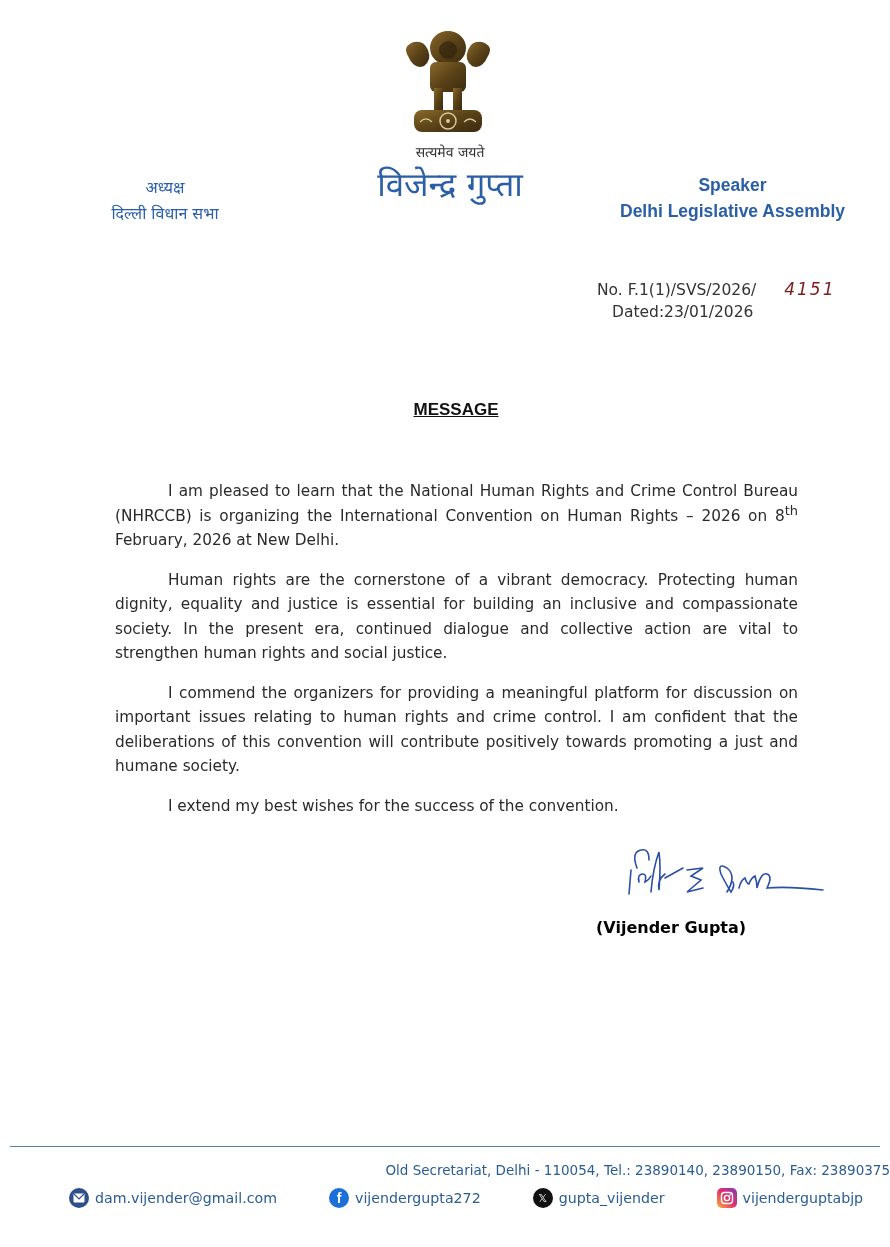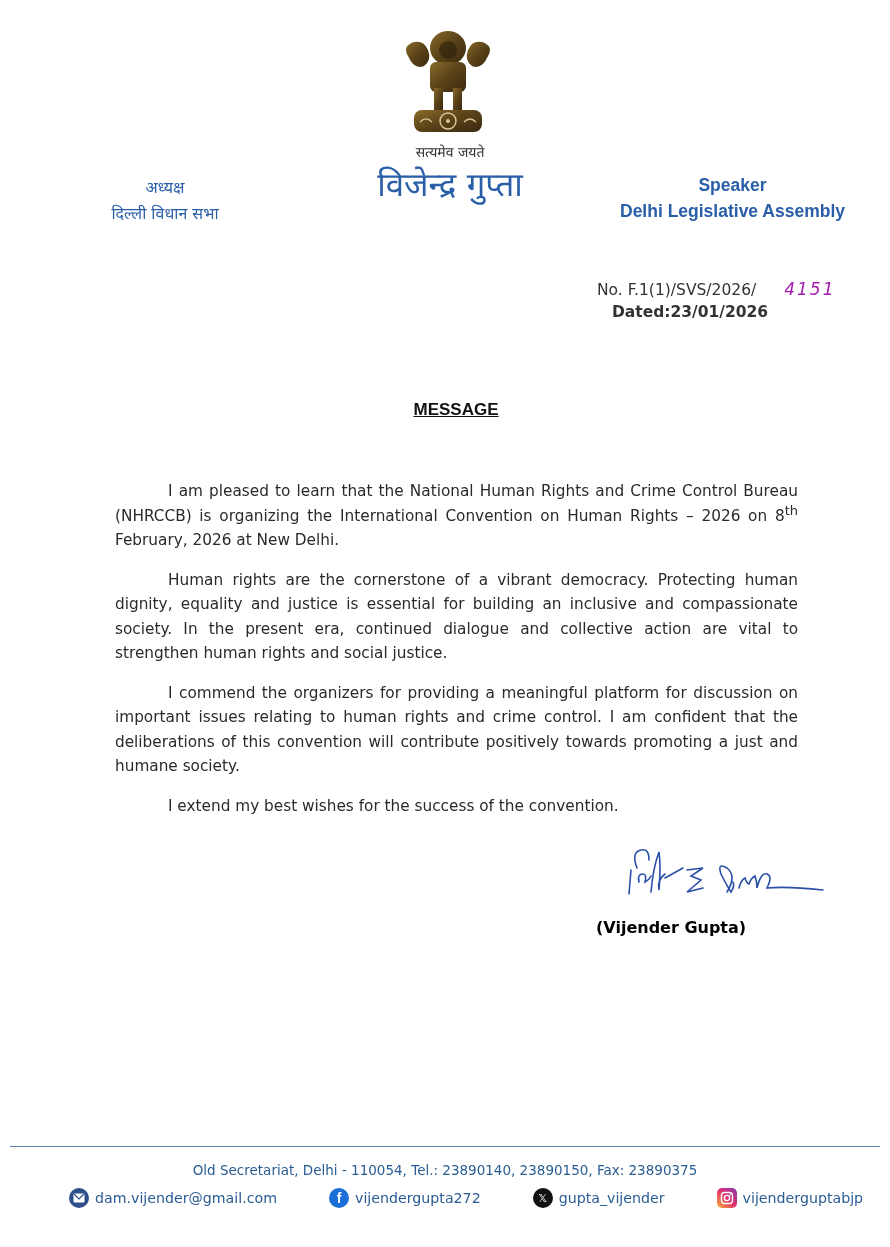--- a/index.html
+++ b/index.html
@@ -13,38 +13,38 @@
   
   .hdr { color: #2a5fa8; text-align: center; }
   .hdr-left { left: 50px; top: 175px; width: 230px; font-size: 16px; line-height: 26px; font-family: "DejaVu Sans", sans-serif; }
   .hdr-center { left: 330px; top: 168px; width: 240px; }
   .hdr-center .hi { font-size: 33px; line-height: 34px; }
   .hdr-center .en { font-family: "Liberation Sans", sans-serif; font-weight: bold; font-size: 21px; line-height: 26px; letter-spacing: 0.3px; }
   .hdr-right { left: 595px; top: 172px; width: 275px; font-family: "Liberation Sans", sans-serif; font-weight: bold; font-size: 17.5px; line-height: 26px; }
 
   
   .ref { left: 597px; top: 278px; font-family: "DejaVu Sans", sans-serif; font-size: 15.5px; color: #333; line-height: 22px; }
-  .ref .handnum { font-family: "DejaVu Sans", sans-serif; color: #a21caf; font-size: 17px; font-style: italic; letter-spacing: 2px; padding-left: 28px; }
-  .ref .dated { padding-left: 15px; font-weight: bold; }
+  .ref .handnum { font-family: "DejaVu Sans", sans-serif; color: #7f1d1d; font-size: 17px; font-style: italic; letter-spacing: 2px; padding-left: 28px; }
+  .ref .dated { padding-left: 15px; }
 
   
   .title { left: 0; width: 912px; top: 400px; text-align: center; font-family: "Liberation Sans", sans-serif; font-weight: bold; font-size: 17px; text-decoration: underline; color: #111; }
 
   
   .body { left: 115px; top: 479px; width: 683px; font-family: "DejaVu Sans", sans-serif; font-size: 15.3px; line-height: 24.5px; color: #2a2a2a; text-align: justify; }
   .body p { margin: 0 0 15px 0; text-indent: 53px; }
   .body sup { font-size: 13px; vertical-align: super; line-height: 0; }
 
   
   .sig { left: 625px; top: 846px; width: 230px; height: 60px; }
   .signame { left: 596px; top: 918px; font-family: "DejaVu Sans", sans-serif; font-weight: bold; font-size: 16px; color: #000000; }
 
   
   .footline { left: 10px; top: 1146px; width: 870px; height: 1px; background: #5a7ea6; }
-  .addr { left: 0; width: 890px; top: 1162px; text-align: center; font-family: "DejaVu Sans", sans-serif; font-size: 13.5px; color: #2a5c94; }
+  .addr { left: 0; width: 890px; top: 1162px; text-align: right; font-family: "DejaVu Sans", sans-serif; font-size: 13.5px; color: #2a5c94; }
   .social { left: 45px; top: 1188px; display: flex; align-items: center; font-family: "DejaVu Sans", sans-serif; font-size: 14.2px; color: #2a5c94; }
   .social .item { display: flex; align-items: center; margin-right: 28px; padding-left: 24px; }
   .social .ic { width: 20px; height: 20px; border-radius: 50%; margin-right: 6px; display: inline-flex; align-items: center; justify-content: center; }
   .ic-mail { background: #2e4f8c; }
   .ic-fb { background: #1b6fd6; color: #fff; font-weight: bold; font-size: 14px; font-family: "Liberation Sans", sans-serif; }
   .ic-x { background: #111; color: #fff; font-size: 11px; font-family: "DejaVu Sans", sans-serif; }
   .ic-ig { border-radius: 5px !important; background: linear-gradient(45deg, #f9b233 0%, #e1306c 50%, #833ab4 100%); }
 </style>
 </head>
 <body>

